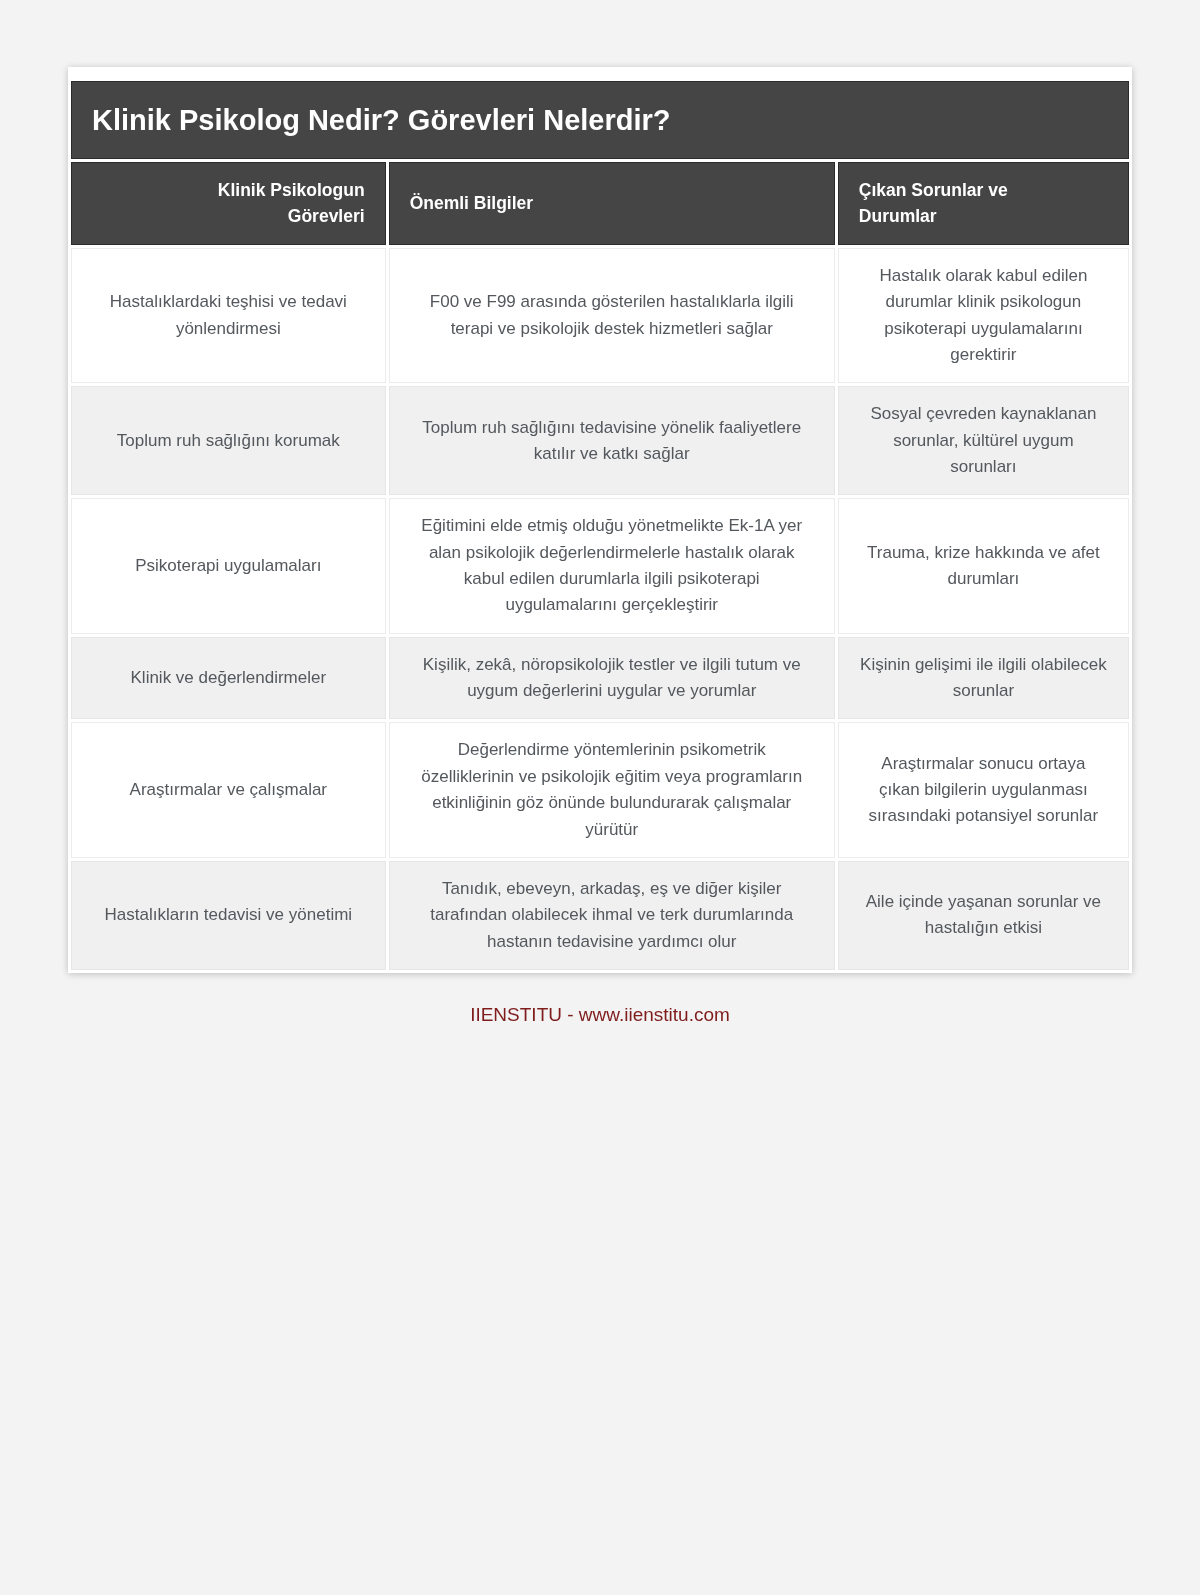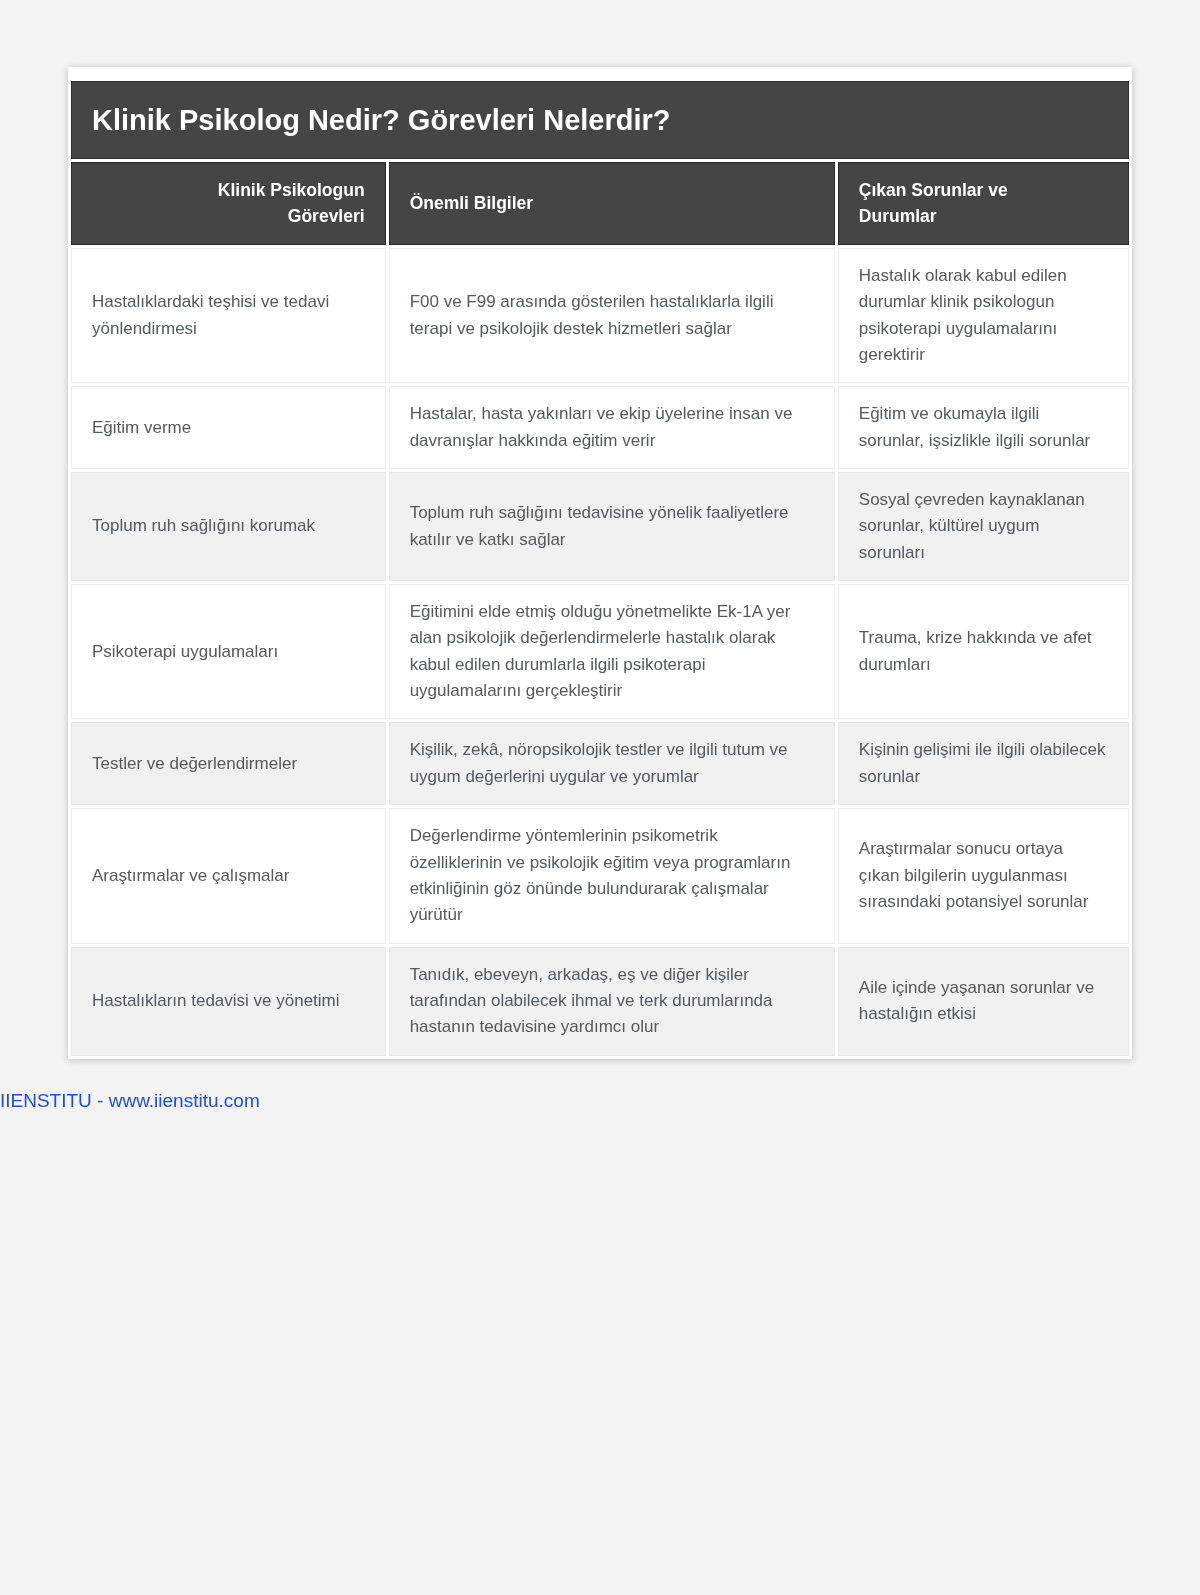--- a/index.html
+++ b/index.html
@@ -53,30 +53,31 @@
   th.col-w1 { width: 29.5%; text-align: right; }
   th.col-w2 { width: 43.5%; }
   th.col-w3 { width: 27%; }
   td.cell {
     background: #ffffff;
     border: 1px solid #ececec;
     color: #54585d;
     font-size: 17px;
     line-height: 1.55;
     vertical-align: middle;
-    text-align: left;
+    text-align: center;
     padding: 14px 20px;
   }
   tr.row-alt td.cell {
     background: #f0f0f0;
     border-color: #e6e6e6;
   }
   .footer {
+    text-align: center;
     margin-top: 31px;
-    color: #1d4ed8;
+    color: #7f1d1d;
     font-size: 19px;
   }
 </style>
 </head>
 <body>
 
 <div class="card">
   <div class="title-bar">Klinik Psikolog Nedir? Görevleri Nelerdir?</div>
 
   <table class="info-table">
@@ -88,37 +89,32 @@
         <th class="col-header col-w3"><span class="hdr-label">Çıkan Sorunlar ve
 Durumlar</span></th>
       </tr>
     </thead>
     <tbody>
       <tr>
         <td class="cell">Hastalıklardaki teşhisi ve tedavi yönlendirmesi</td>
         <td class="cell">F00 ve F99 arasında gösterilen hastalıklarla ilgili terapi ve psikolojik destek hizmetleri sağlar</td>
         <td class="cell">Hastalık olarak kabul edilen durumlar klinik psikologun psikoterapi uygulamalarını gerektirir</td>
       </tr>
-      <tr>
-        <td class="cell">Eğitim verme</td>
-        <td class="cell">Hastalar, hasta yakınları ve ekip üyelerine insan ve davranışlar hakkında eğitim verir</td>
-        <td class="cell">Eğitim ve okumayla ilgili sorunlar, işsizlikle ilgili sorunlar</td>
-      </tr>
       <tr class="row-alt">
         <td class="cell">Toplum ruh sağlığını korumak</td>
         <td class="cell">Toplum ruh sağlığını tedavisine yönelik faaliyetlere katılır ve katkı sağlar</td>
         <td class="cell">Sosyal çevreden kaynaklanan sorunlar, kültürel uygum sorunları</td>
       </tr>
       <tr>
         <td class="cell">Psikoterapi uygulamaları</td>
         <td class="cell">Eğitimini elde etmiş olduğu yönetmelikte Ek-1A yer alan psikolojik değerlendirmelerle hastalık olarak kabul edilen durumlarla ilgili psikoterapi uygulamalarını gerçekleştirir</td>
         <td class="cell">Trauma, krize hakkında ve afet durumları</td>
       </tr>
       <tr class="row-alt">
-        <td class="cell">Testler ve değerlendirmeler</td>
+        <td class="cell">Klinik ve değerlendirmeler</td>
         <td class="cell">Kişilik, zekâ, nöropsikolojik testler ve ilgili tutum ve uygum değerlerini uygular ve yorumlar</td>
         <td class="cell">Kişinin gelişimi ile ilgili olabilecek sorunlar</td>
       </tr>
       <tr>
         <td class="cell">Araştırmalar ve çalışmalar</td>
         <td class="cell">Değerlendirme yöntemlerinin psikometrik özelliklerinin ve psikolojik eğitim veya programların etkinliğinin göz önünde bulundurarak çalışmalar yürütür</td>
         <td class="cell">Araştırmalar sonucu ortaya çıkan bilgilerin uygulanması sırasındaki potansiyel sorunlar</td>
       </tr>
       <tr class="row-alt">
         <td class="cell">Hastalıkların tedavisi ve yönetimi</td>

